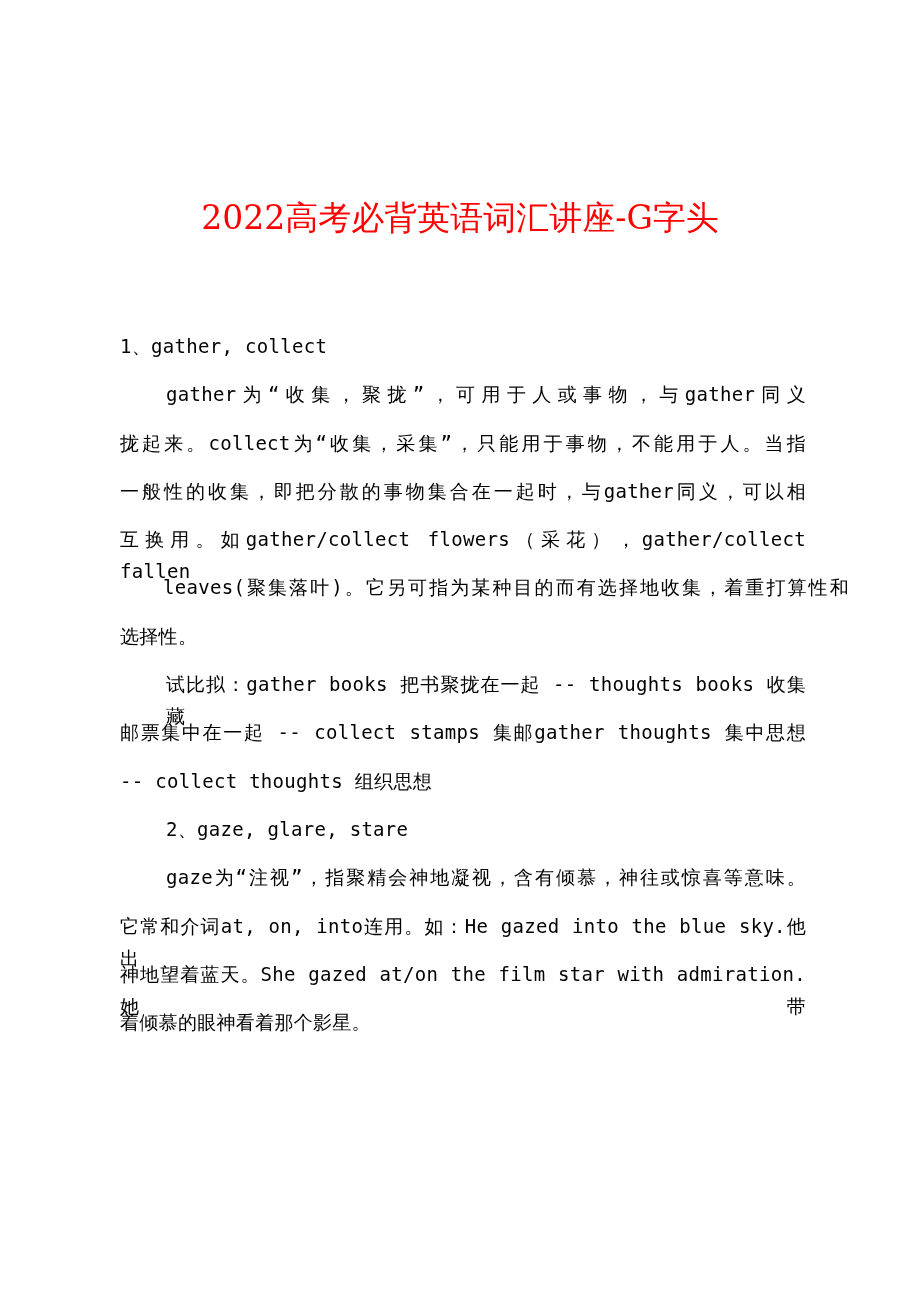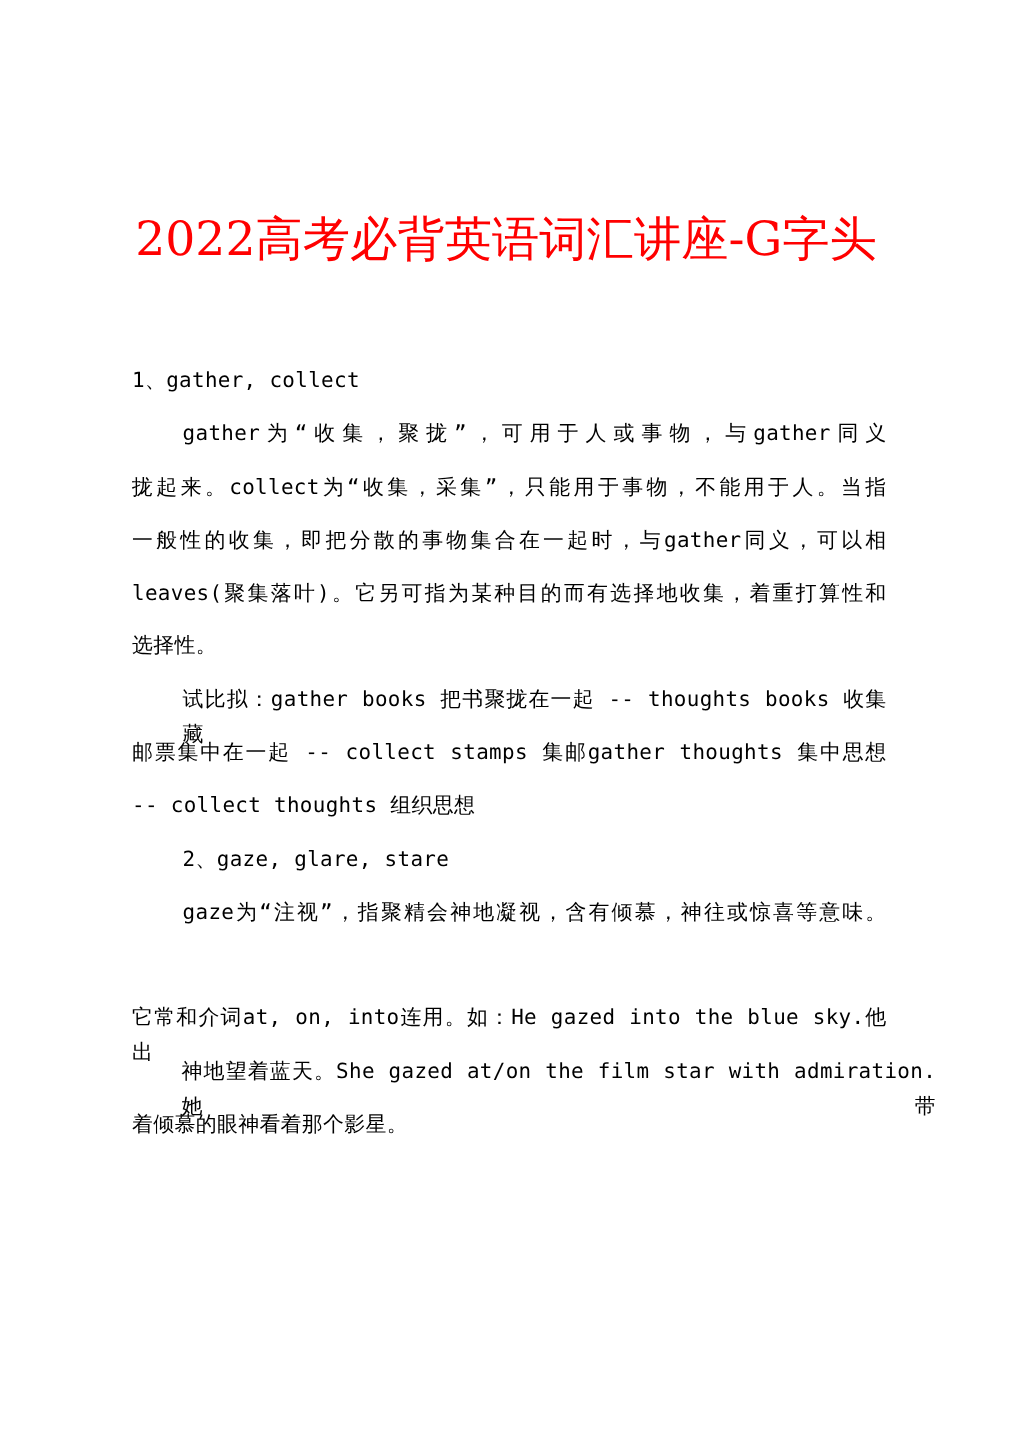--- a/index.html
+++ b/index.html
@@ -20,21 +20,21 @@
       left: 0; top: 0;
       width: 920px;
       height: 1302px;
     }
     .title {
       position: absolute;
       left: 0;
       top: 196px;
       width: 920px;
       text-align: center;
-      font-size: 43px;
+      font-size: 33px;
       line-height: 44px;
       color: #ff0000;
       font-family: "DejaVu Serif", "Liberation Serif", serif;
       letter-spacing: 0px;
       white-space: nowrap;
     }
     .body-text {
       position: absolute;
       left: 120px;
       top: 330px;
@@ -61,24 +61,25 @@
 <body>
 
 <div class="page">
   <div class="title" style="color: rgb(255, 0, 0);">2022高考必背英语词汇讲座-G字头</div>
 
   <div class="body-text">
     <div class="line"><span>1、gather, collect</span></div>
     <div class="line indent justify" style="width: 640px;"><span>gather为“收集，聚拢”，可用于人或事物，与gather同义</span></div>
     <div class="line justify" style="width: 686px;"><span>拢起来。collect为“收集，采集”，只能用于事物，不能用于人。当指</span></div>
     <div class="line justify" style="width: 686px;"><span>一般性的收集，即把分散的事物集合在一起时，与gather同义，可以相</span></div>
-    <div class="line justify" style="width: 686px;"><span>leaves(聚集落叶)。它另可指为某种目的而有选择地收集，着重打算性和</span></div>
+    <div class="line justify" style="width: 686px;"><span>互换用。如gather/collect flowers（采花），gather/collect fallen</span></div>
+    <div class="line justify" style="width: 686px; margin-left: 43px;"><span>leaves(聚集落叶)。它另可指为某种目的而有选择地收集，着重打算性和</span></div>
     <div class="line"><span>选择性。</span></div>
     <div class="line indent justify" style="width: 640px;"><span>试比拟：gather books 把书聚拢在一起 -- thoughts books 收集藏</span></div>
     <div class="line justify" style="width: 686px;"><span>邮票集中在一起 -- collect stamps 集邮gather thoughts 集中思想</span></div>
     <div class="line"><span>-- collect thoughts 组织思想</span></div>
     <div class="line indent"><span>2、gaze, glare, stare</span></div>
     <div class="line indent justify" style="width: 640px;"><span>gaze为“注视”，指聚精会神地凝视，含有倾慕，神往或惊喜等意味。</span></div>
-    <div class="line justify" style="width: 686px; margin-top: 48px;"><span>它常和介词at, on, into连用。如：He gazed into the blue sky.他出</span></div>
-    <div class="line justify" style="width: 686px; margin-left: 45px;"><span>神地望着蓝天。She gazed at/on the film star with admiration.她带</span></div>
+    <div class="line justify" style="width: 686px;"><span>它常和介词at, on, into连用。如：He gazed into the blue sky.他出</span></div>
+    <div class="line justify" style="width: 686px;"><span>神地望着蓝天。She gazed at/on the film star with admiration.她带</span></div>
     <div class="line"><span>着倾慕的眼神看着那个影星。</span></div>
   </div>
 </div>
 
 </body></html>

